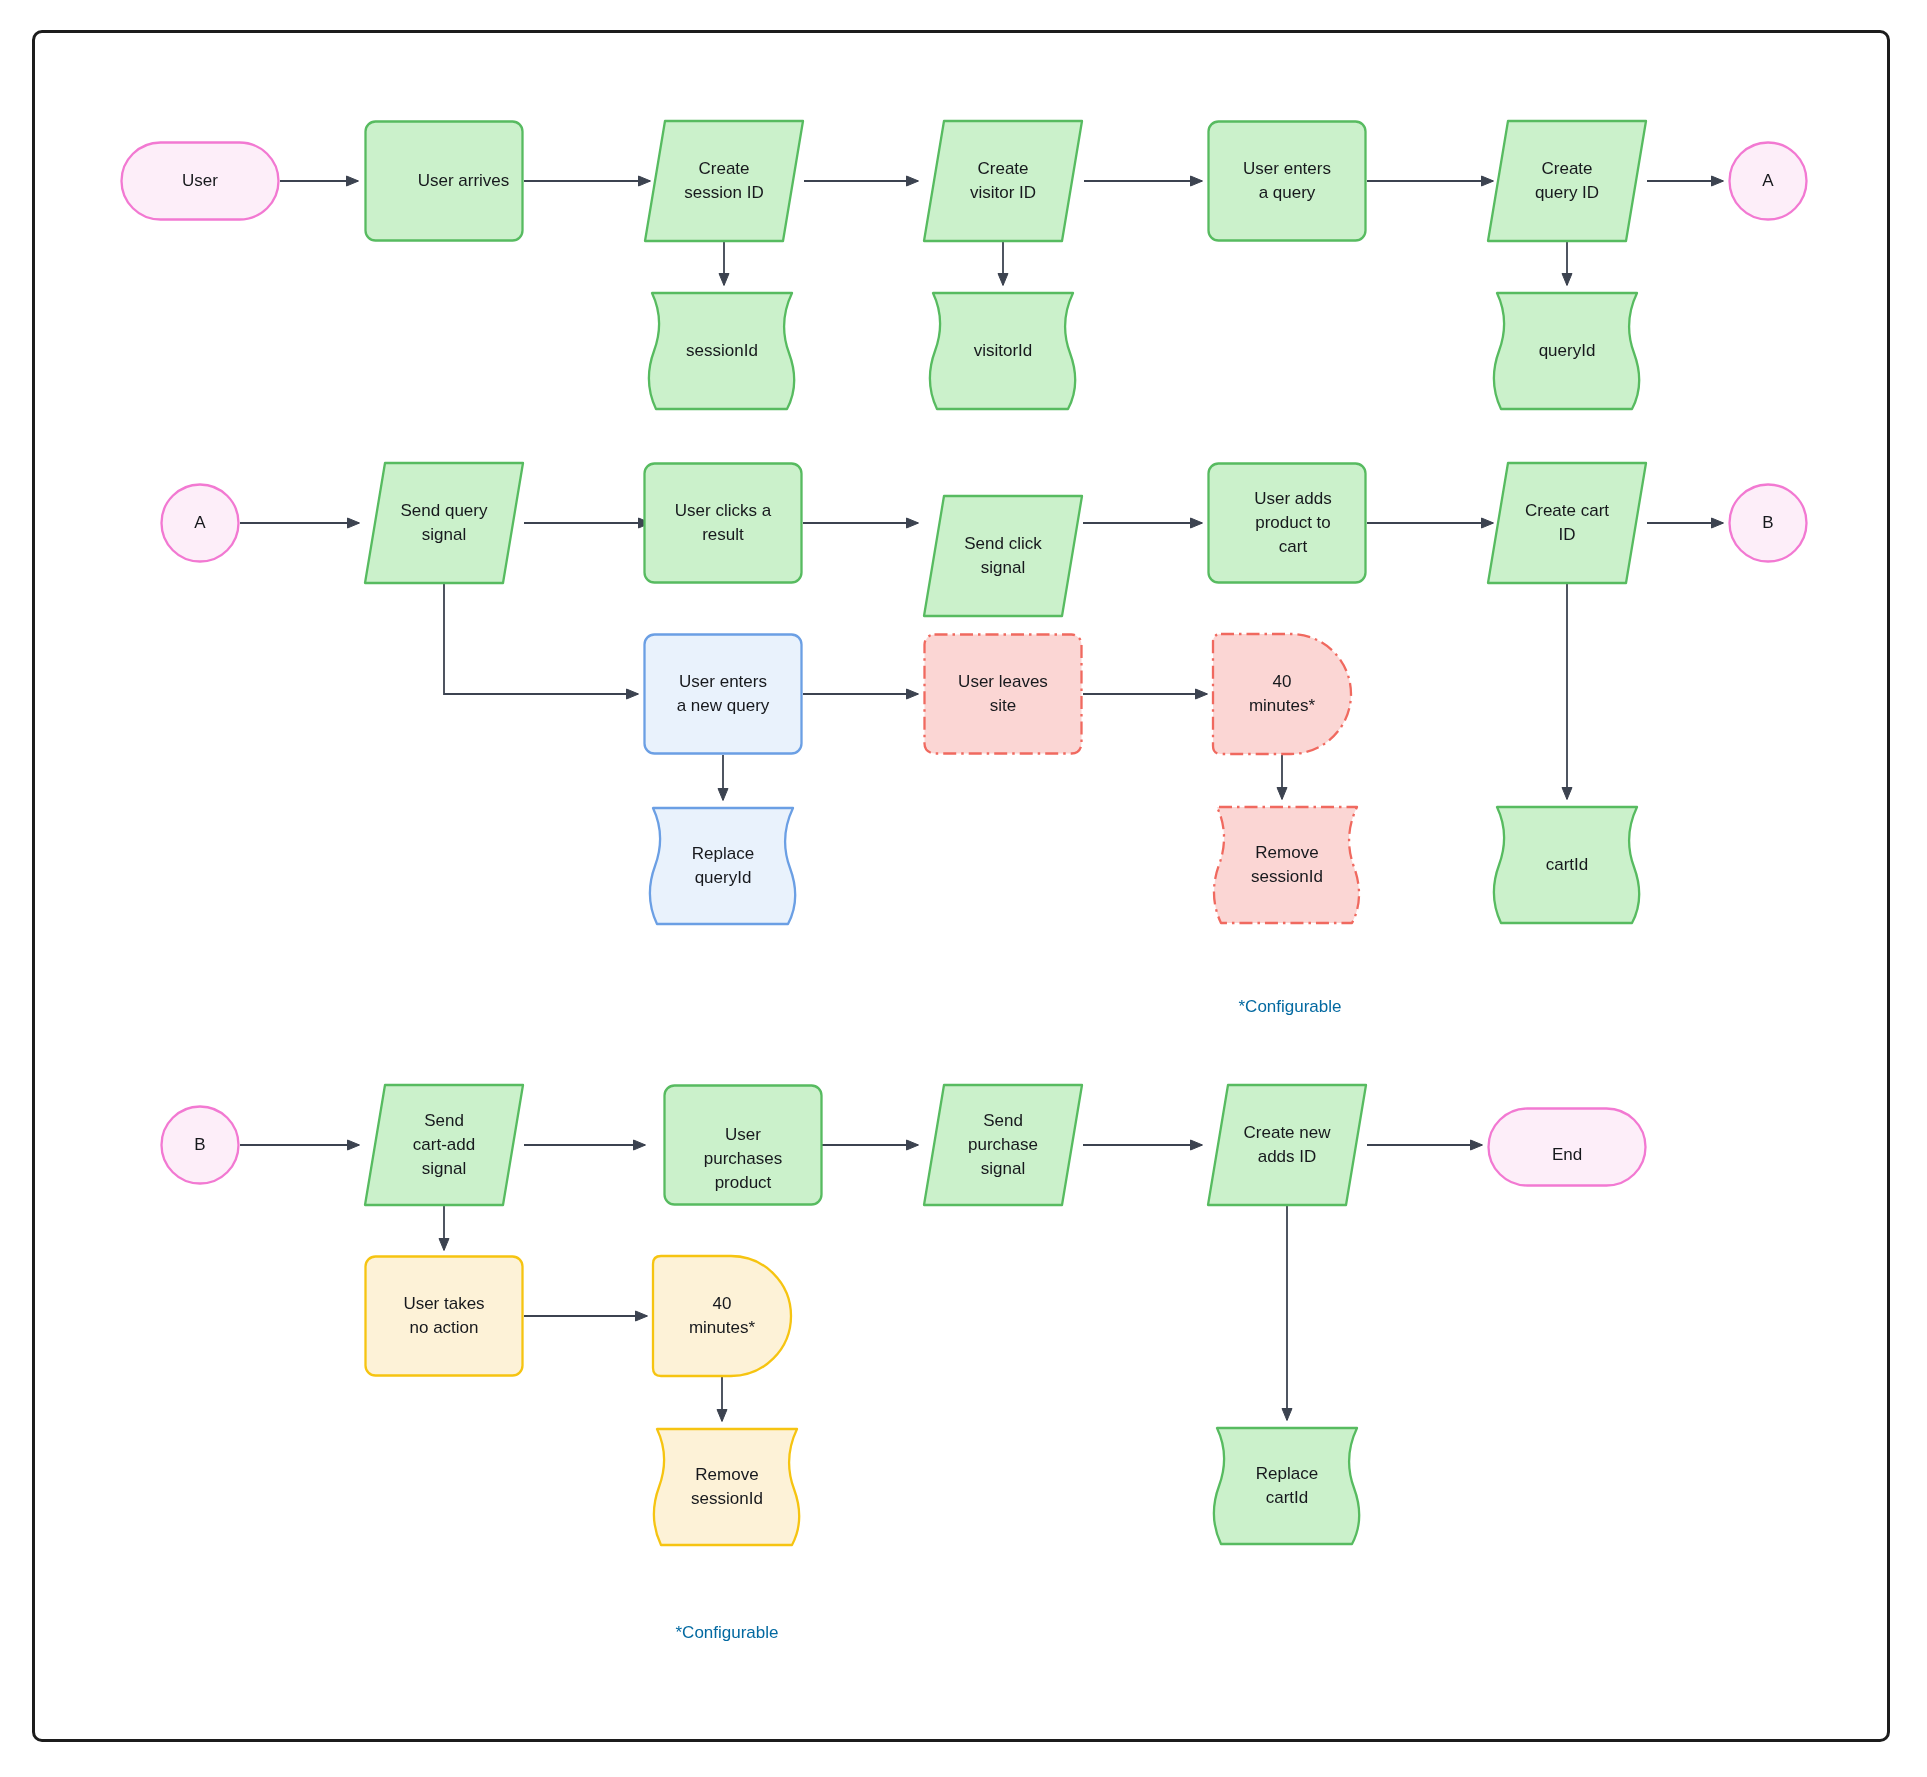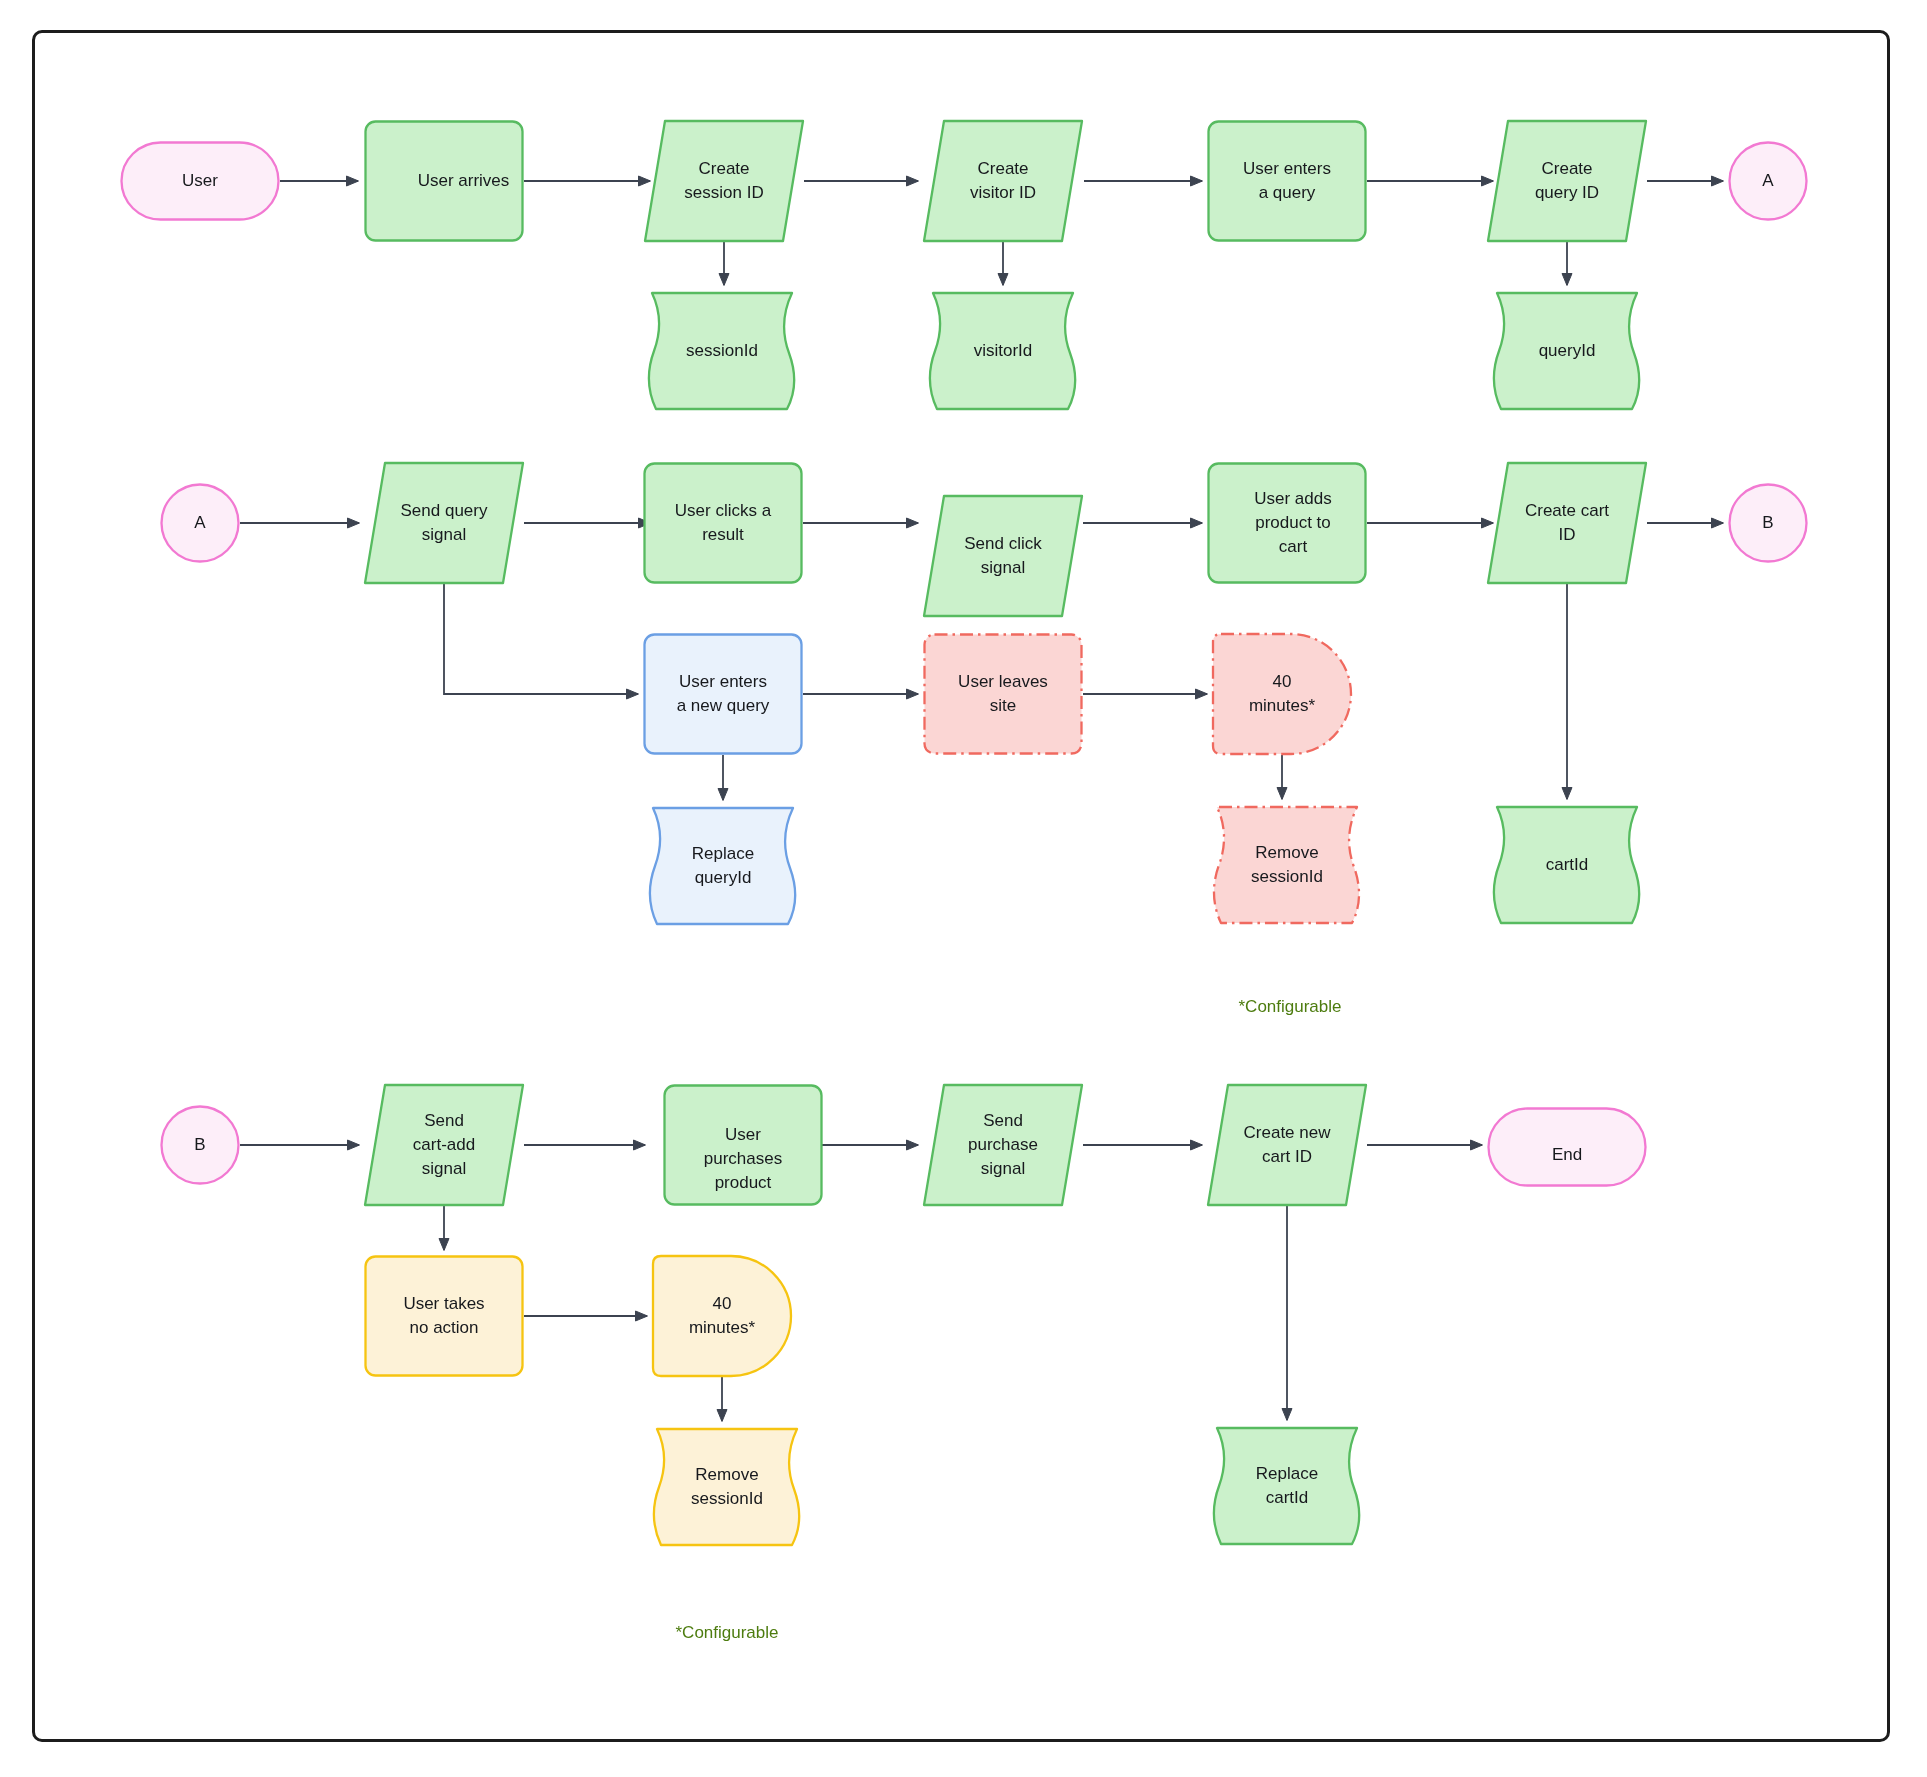--- a/index.html
+++ b/index.html
@@ -7,21 +7,21 @@
           font-family:"Liberation Sans",sans-serif;overflow:hidden;}
   .frame{position:absolute;left:32px;top:30px;width:1858px;height:1712px;
          border:3px solid #1c1c1c;border-radius:10px;box-sizing:border-box;}
   #edge-layer{position:absolute;left:0;top:0;width:1927px;height:1777px;overflow:visible;}
   .node{position:absolute;}
   .node > svg{position:absolute;left:0;top:0;overflow:visible;display:block;}
   .node-label{position:absolute;left:0;top:0;width:100%;height:100%;
               display:flex;align-items:center;justify-content:center;
               text-align:center;white-space:pre-line;
               font-size:17px;line-height:24px;color:#17191d;}
-  .note-label{font-size:17px;color:#4d7c0f;}
+  .note-label{font-size:17px;color:#0369a1;}
 </style>
 </head>
 <body>
 
 <div class="canvas">
   <div class="frame"></div>
   <svg id="edge-layer" xmlns="http://www.w3.org/2000/svg" width="1927" height="1777" viewBox="0 0 1927 1777">
     <defs>
       <marker id="arrowhead" markerUnits="userSpaceOnUse" markerWidth="15" markerHeight="13" refX="12.5" refY="6" orient="auto">
         <path d="M1,1 L13,6 L1,11 Z" fill="#3c4350" stroke="#3c4350" stroke-width="1"></path>
@@ -245,21 +245,21 @@
         </svg>
         <div class="node-label">Send
 purchase
 signal</div>
       </div>
       <div class="node" style="left: 1207px; top: 1084px; width: 160px; height: 122px;">
         <svg width="160" height="122" viewBox="0 0 160 122">
           <path d="M 21 1 L 159 1 L 139 121 L 1 121 Z" fill="#cbf1cb" stroke="#57bb60" stroke-width="2.3" stroke-linejoin="round"></path>
         </svg>
         <div class="node-label">Create new
-cart ID</div>
+adds ID</div>
       </div>
       <div class="node" style="left: 1487px; top: 1107px; width: 160px; height: 96px;">
         <svg width="160" height="80" viewBox="0 0 160 80">
           <rect x="1.5" y="1.5" width="157" height="77" rx="39" ry="39" fill="#fdeef9" stroke="#f279d2" stroke-width="2.3" stroke-linejoin="round"></rect>
         </svg>
         <div class="node-label">End</div>
       </div>
       <div class="node" style="left: 364px; top: 1255px; width: 160px; height: 122px;">
         <svg width="160" height="122" viewBox="0 0 160 122">
           <rect x="1.5" y="1.5" width="157" height="119" rx="10" ry="10" fill="#fdf2d7" stroke="#f6c411" stroke-width="2.3" stroke-linejoin="round"></rect>

